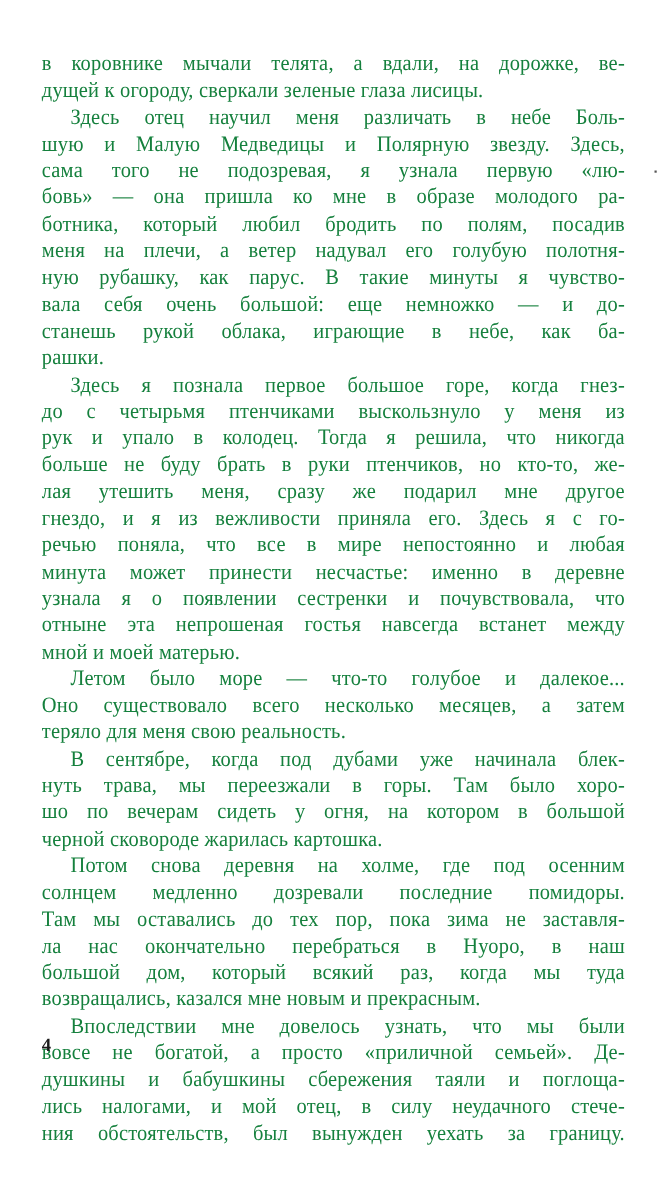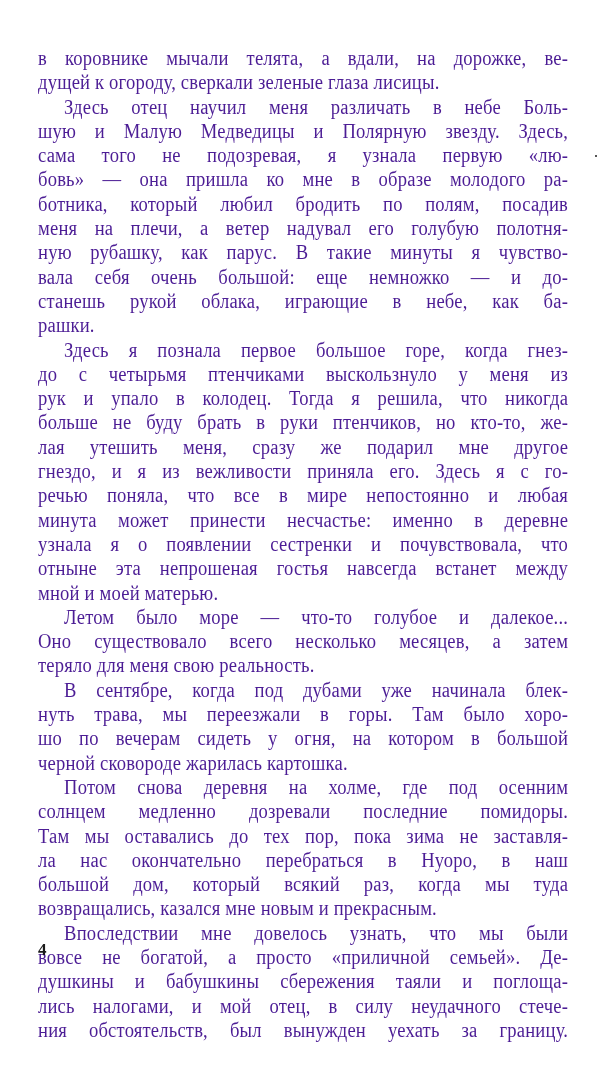--- a/index.html
+++ b/index.html
@@ -3,21 +3,21 @@
 <meta charset="utf-8">
 <style>
   html, body { margin: 0; padding: 0; }
   body {
     width: 600px; height: 1086px; background: #ffffff;
     overflow: hidden; position: relative;
   }
   .page {
     position: absolute; left: 38px; top: 46px; width: 530px;
     font-family: "Liberation Serif", "DejaVu Serif", serif;
-    font-size: 20px; color: #4c1d95;
+    font-size: 20px; color: #15803d;
   }
   .line {
     display: block; height: 24.3px; line-height: 24.3px;
     white-space: nowrap; text-align: justify; text-align-last: justify;
     letter-spacing: 0.2px; transform: scaleX(0.93); transform-origin: left center;
     width: 570px;
   }
   .line.indent { padding-left: 28px; width: 542px; }
   .line.last { text-align-last: left; }
   .pagenum {

